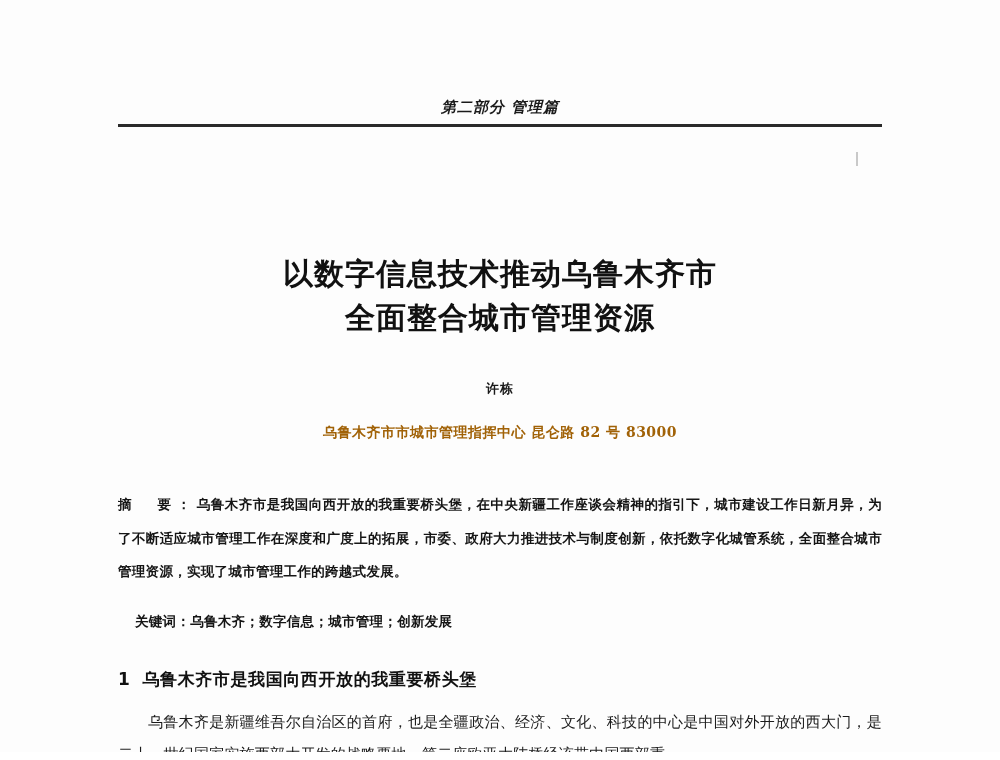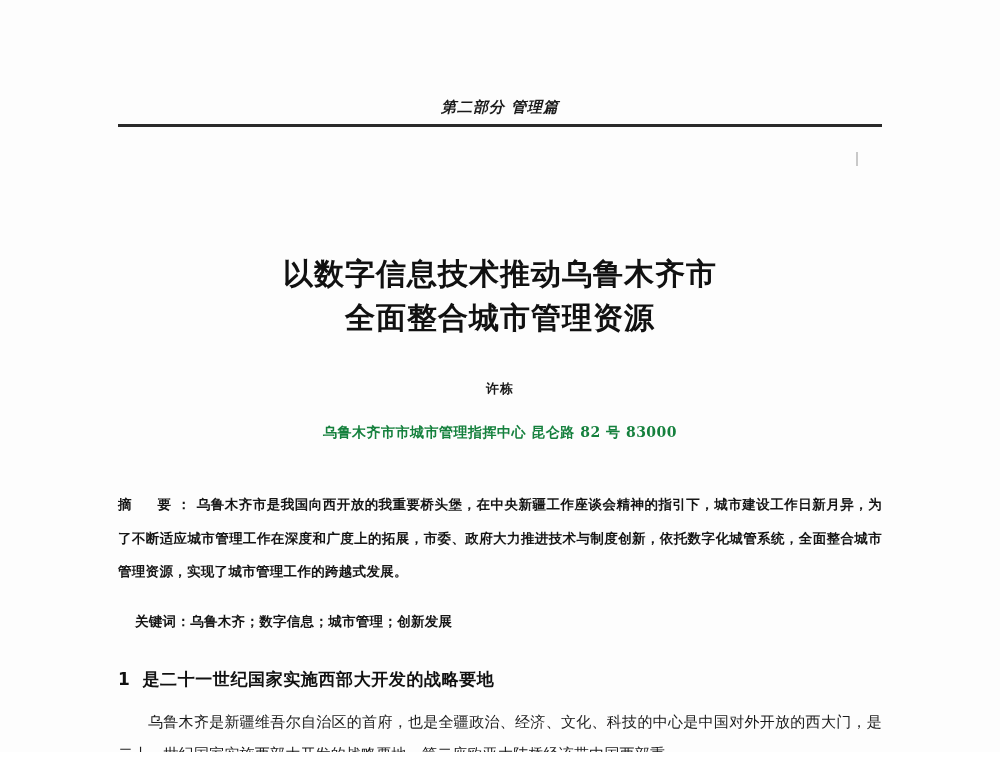--- a/index.html
+++ b/index.html
@@ -69,21 +69,21 @@
   }
   .affiliation {
     position: absolute;
     top: 424px;
     left: 0;
     width: 1000px;
     text-align: center;
     font-size: 14px;
     font-weight: 700;
     letter-spacing: 0.5px;
-    color: #15803d;
+    color: #a16207;
     font-family: "DejaVu Serif", serif;
   }
   .abstract {
     position: absolute;
     top: 488px;
     left: 118px;
     width: 764px;
     font-size: 13.5px;
     font-weight: 700;
     line-height: 33px;
@@ -168,19 +168,19 @@
 
   <div class="abstract">
     <span class="lbl">摘　要：</span><span>乌鲁木齐市是我国向西开放的我重要桥头堡，在中央新疆工作座谈会精神的指引下，城市建设工作日新月异，为了不断适应城市管理工作在深度和广度上的拓展，市委、政府大力推进技术与制度创新，依托数字化城管系统，全面整合城市管理资源，实现了城市管理工作的跨越式发展。</span>
   </div>
 
   <div class="keywords">
     <span>关键词：</span><span>乌鲁木齐；数字信息；城市管理；创新发展</span>
   </div>
 
   <div class="section-head">
-    <span class="num">1</span><span>是二十一世纪国家实施西部大开发的战略要地</span>
+    <span class="num">1</span><span>乌鲁木齐市是我国向西开放的我重要桥头堡</span>
   </div>
 
   <div class="body-para">乌鲁木齐是新疆维吾尔自治区的首府，也是全疆政治、经济、文化、科技的中心是中国对外开放的西大门，是二十一世纪国家实施西部大开发的战略要地，第二座欧亚大陆桥经该带中国西部重</div>
 
   <div class="clip-bottom"></div>
 </div>
 
 </body></html>

